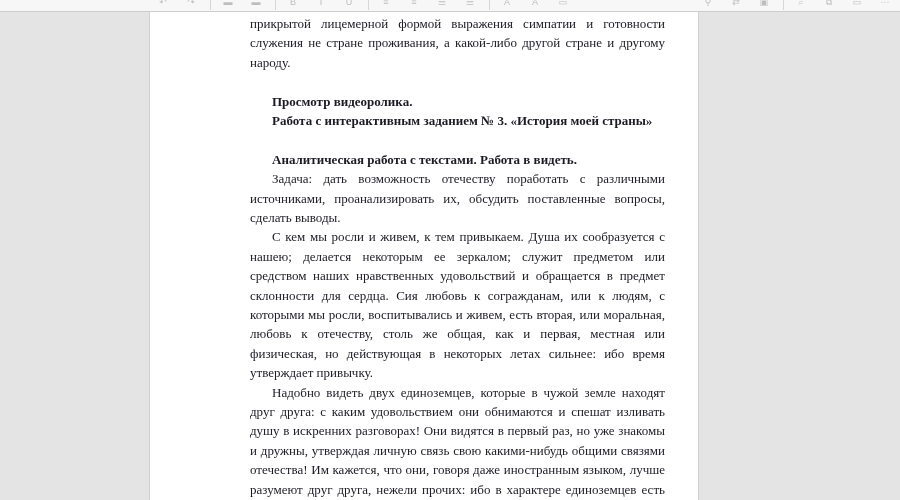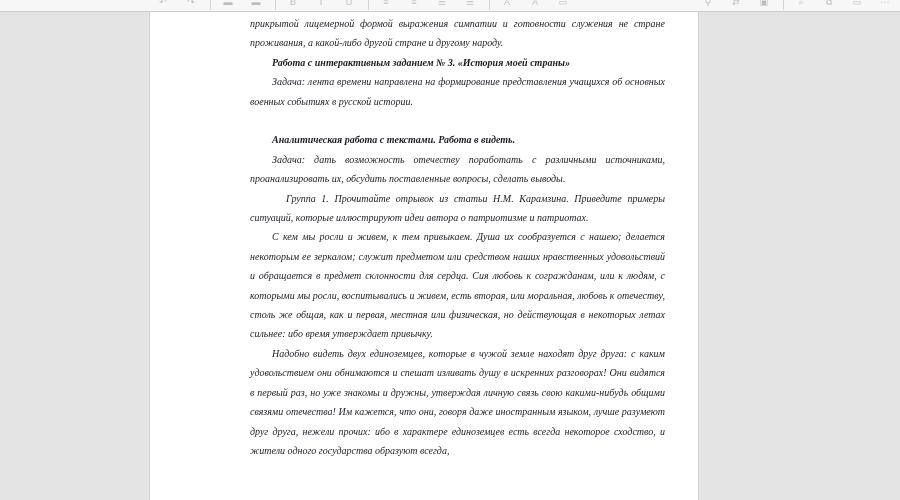--- a/index.html
+++ b/index.html
@@ -99,30 +99,29 @@
   #text-column {
     position: absolute;
     left: 100px;
     top: 0;
     width: 415px;
     box-sizing: border-box;
   }
 
   p.para {
     margin: 0;
-    font-size: 10px;
+    font-size: 13px;
     line-height: 19.4px;
     color: #1b1b24;
     text-align: justify;
     text-justify: inter-word;
     text-indent: 22px;
     -webkit-hyphens: none;
     hyphens: none;
     letter-spacing: 0;
-    font-style: italic;
   }
   p.para.bold {
     font-weight: bold;
     text-align: left;
   }
   p.para.no-indent {
     text-indent: 0;
   }
   p.para.deep-indent {
     text-indent: 36px;
@@ -214,30 +213,29 @@
   </div>
 
   <div id="doc-canvas">
 
     <div id="page">
 
       <div id="text-column" style="top: 1.9875px;">
 
         <p class="para no-indent partial-top">прикрытой лицемерной формой выражения симпатии и готовности служения не стране проживания, а какой-либо другой стране и другому народу.</p>
 
+        <p class="para bold gap-before">Просмотр видеоролика.</p>
 
         <p class="para bold">Работа с интерактивным заданием № 3. «История моей страны»</p>
 
-        <p class="para">Задача: лента времени направлена на формирование представления учащихся об основных военных событиях в русской истории.</p>
 
         <p class="para bold gap-before">Аналитическая работа с текстами. Работа в видеть.</p>
 
         <p class="para">Задача: дать возможность отечеству поработать с различными источниками, проанализировать их, обсудить поставленные вопросы, сделать выводы.</p>
 
-        <p class="para deep-indent">Группа 1. Прочитайте отрывок из статьи Н.М. Карамзина. Приведите примеры ситуаций, которые иллюстрируют идеи автора о патриотизме и патриотах.</p>
 
         <p class="para">С кем мы росли и живем, к тем привыкаем. Душа их сообразуется с нашею; делается некоторым ее зеркалом; служит предметом или средством наших нравственных удовольствий и обращается в предмет склонности для сердца. Сия любовь к согражданам, или к людям, с которыми мы росли, воспитывались и живем, есть вторая, или моральная, любовь к отечеству, столь же общая, как и первая, местная или физическая, но действующая в некоторых летах сильнее: ибо время утверждает привычку.</p>
 
         <p class="para">Надобно видеть двух единоземцев, которые в чужой земле находят друг друга: с каким удовольствием они обнимаются и спешат изливать душу в искренних разговорах! Они видятся в первый раз, но уже знакомы и дружны, утверждая личную связь свою какими-нибудь общими связями отечества! Им кажется, что они, говоря даже иностранным языком, лучше разумеют друг друга, нежели прочих: ибо в характере единоземцев есть всегда некоторое сходство, и жители одного государства образуют всегда,</p>
 
       </div>
     </div>
 
   </div>
 </div>

